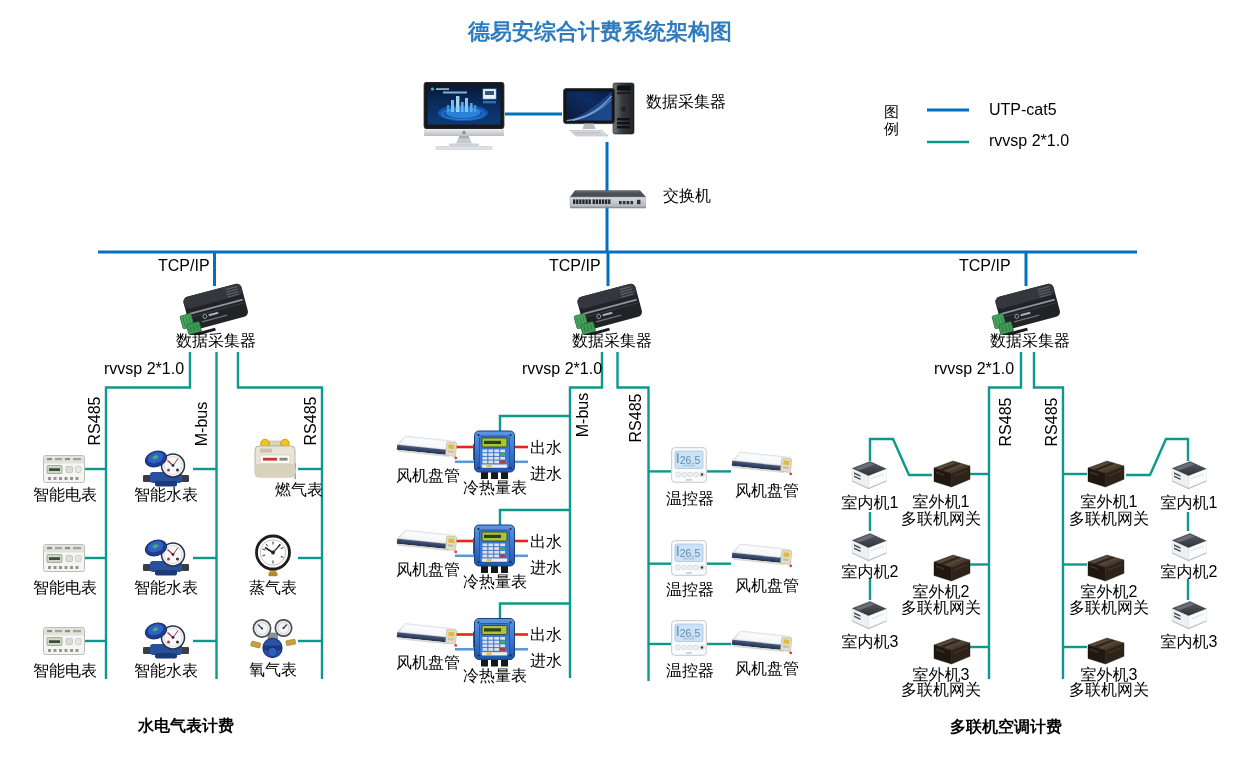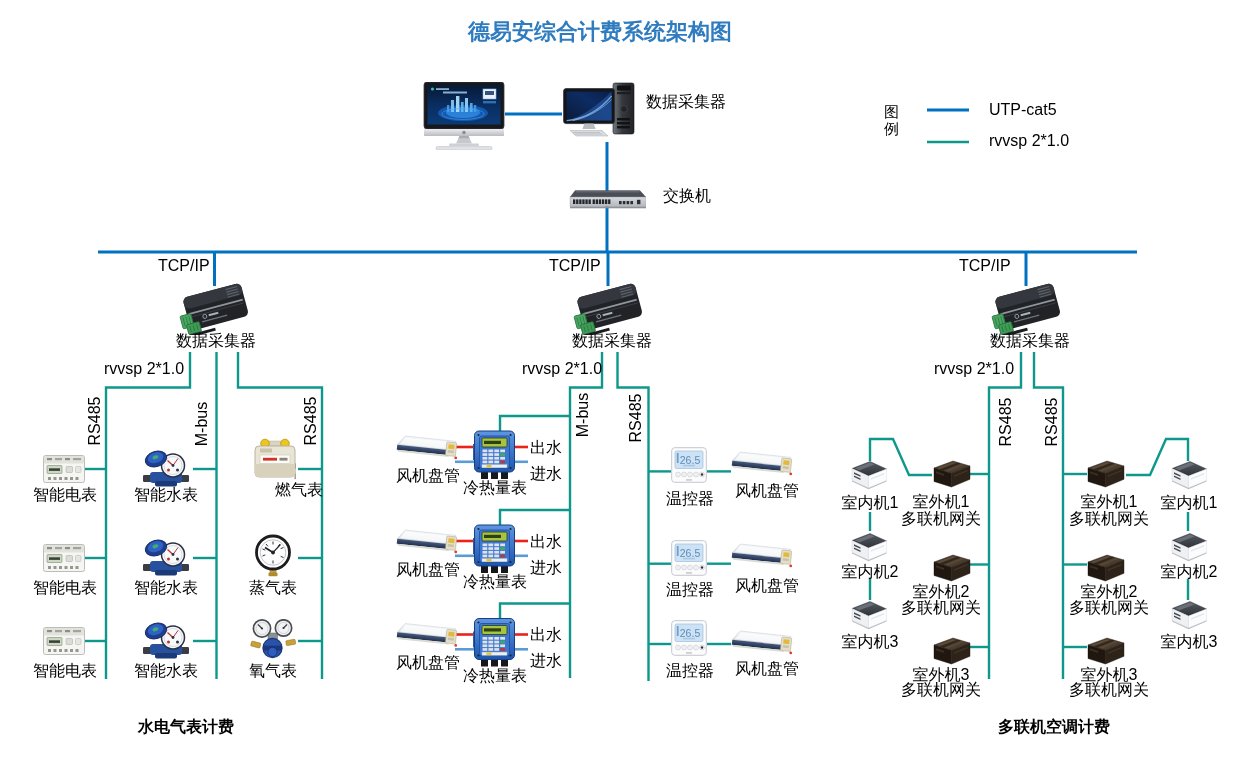--- a/index.html
+++ b/index.html
@@ -482,22 +482,22 @@
 <div class="lbl rot" style="left:311px;top:421px;">RS485</div>
 
 <div class="lbl c" style="left:65px;top:487px;">智能电表</div>
 <div class="lbl c" style="left:65px;top:580px;">智能电表</div>
 <div class="lbl c" style="left:65px;top:663px;">智能电表</div>
 <div class="lbl c" style="left:166px;top:487px;">智能水表</div>
 <div class="lbl c" style="left:166px;top:580px;">智能水表</div>
 <div class="lbl c" style="left:166px;top:663px;">智能水表</div>
 <div class="lbl c" style="left:275px;top:482px;margin-left:24px;">燃气表</div>
 <div class="lbl c" style="left:273px;top:580px;">蒸气表</div>
-<div class="lbl c" style="left:273px;top:663px;">氧气表</div>
-<div class="lbl bold c" style="left:186px;top:719px;">水电气表计费</div>
+<div class="lbl c" style="left:273px;top:663px;font-family:Liberation Mono, monospace;">氧气表</div>
+<div class="lbl bold c" style="left:186px;top:719px;font-family:Liberation Mono, monospace;">水电气表计费</div>
 
 <div class="lbl" style="left:549px;top:258px;">TCP/IP</div>
 <div class="lbl c" style="left:612px;top:333px;">数据采集器</div>
 <div class="lbl" style="left:522px;top:361px;">rvvsp 2*1.0</div>
 <div class="lbl rot" style="left:583px;top:415px;">M-bus</div>
 <div class="lbl rot" style="left:636px;top:418px;">RS485</div>
 
 <div class="lbl c" style="left:428px;top:468px;">风机盘管</div>
 <div class="lbl c" style="left:428px;top:562px;">风机盘管</div>
 <div class="lbl c" style="left:428px;top:655px;">风机盘管</div>
@@ -538,15 +538,15 @@
 <div class="lbl c" style="left:1109px;top:494px;">室外机1</div>
 <div class="lbl c" style="left:1109px;top:511px;">多联机网关</div>
 <div class="lbl c" style="left:1109px;top:584px;">室外机2</div>
 <div class="lbl c" style="left:1109px;top:600px;">多联机网关</div>
 <div class="lbl c" style="left:1109px;top:667px;">室外机3</div>
 <div class="lbl c" style="left:1109px;top:682px;">多联机网关</div>
 
 <div class="lbl c" style="left:1189px;top:495px;">室内机1</div>
 <div class="lbl c" style="left:1189px;top:564px;">室内机2</div>
 <div class="lbl c" style="left:1189px;top:634px;">室内机3</div>
-<div class="lbl bold c" style="left:1054px;top:719px;">多联机空调计费</div>
+<div class="lbl bold c" style="left:1006px;top:719px;">多联机空调计费</div>
 
 </div>
 
 </body></html>

